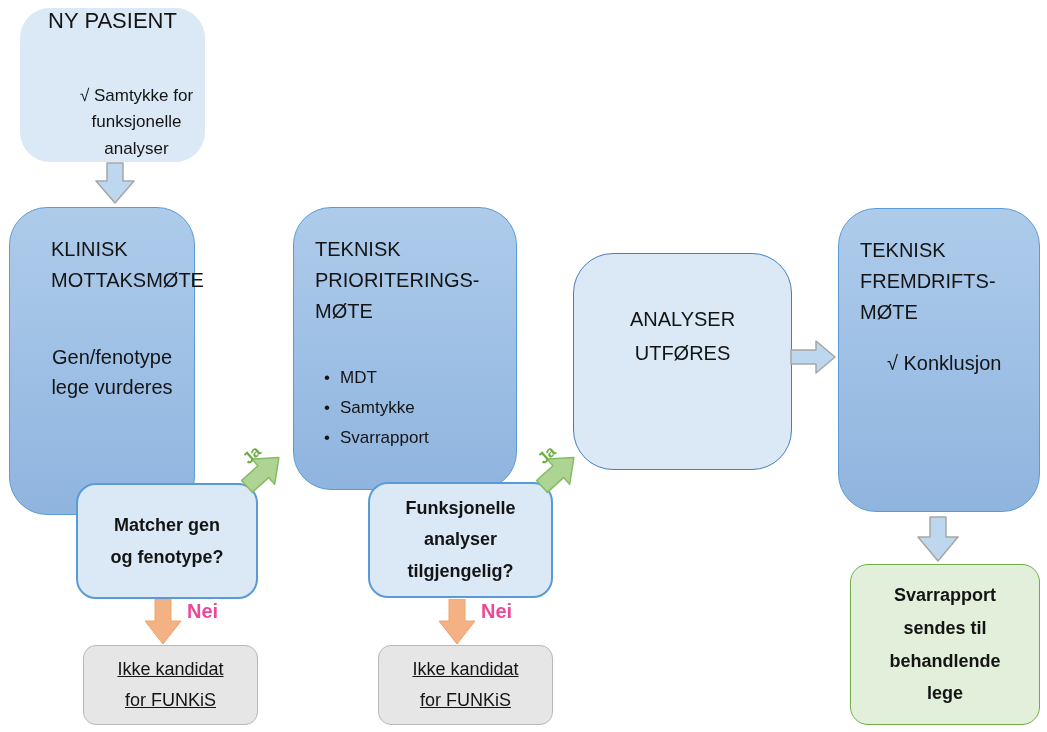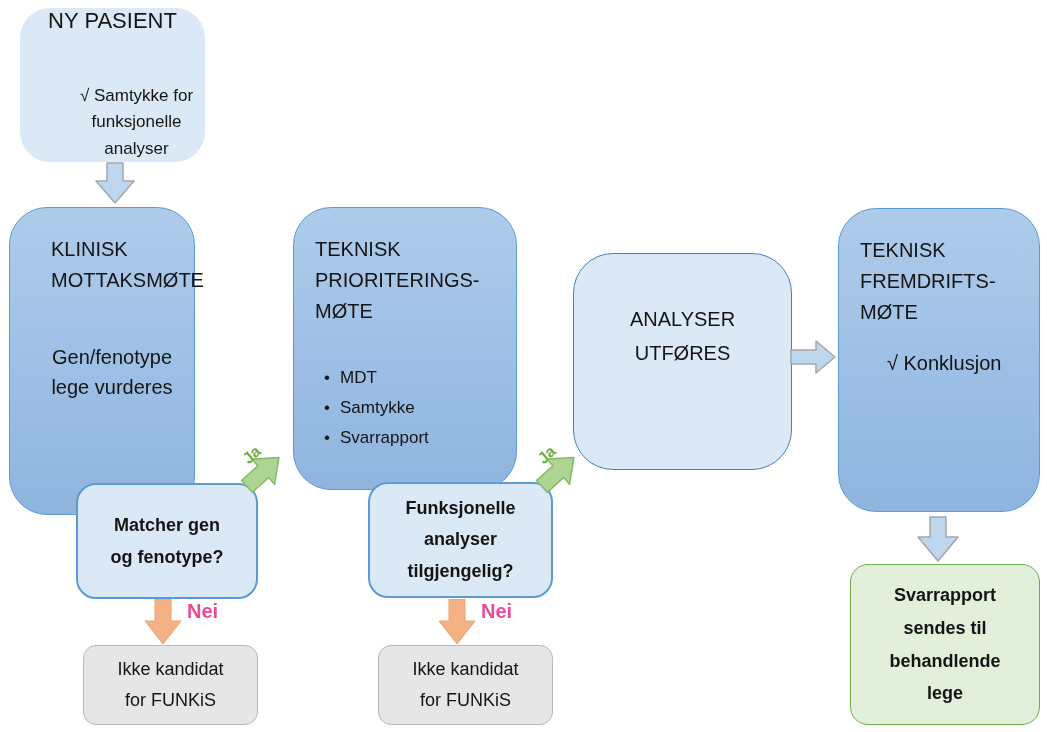--- a/index.html
+++ b/index.html
@@ -27,21 +27,21 @@
   .q{
     background:#dbe9f6;border:2px solid #5b9bd5;border-radius:20px;
     font-weight:bold;font-size:18px;line-height:1.8;
     display:flex;align-items:center;justify-content:center;text-align:center;
   }
 
   
   .gray{
     background:#e7e6e6;border:1.5px solid #b8b8b8;border-radius:13px;
     font-size:18px;line-height:1.7;
-    display:flex;align-items:center;justify-content:center;text-align:center;
+    display:flex;align-items:center;justify-content:center;text-align:center;text-decoration:underline;
   }
 
   
   .green{
     background:#e2efda;border:1.5px solid #70ad47;border-radius:18px;
     font-weight:bold;font-size:18px;line-height:1.82;
     display:flex;align-items:center;justify-content:center;text-align:center;
   }
 
   

